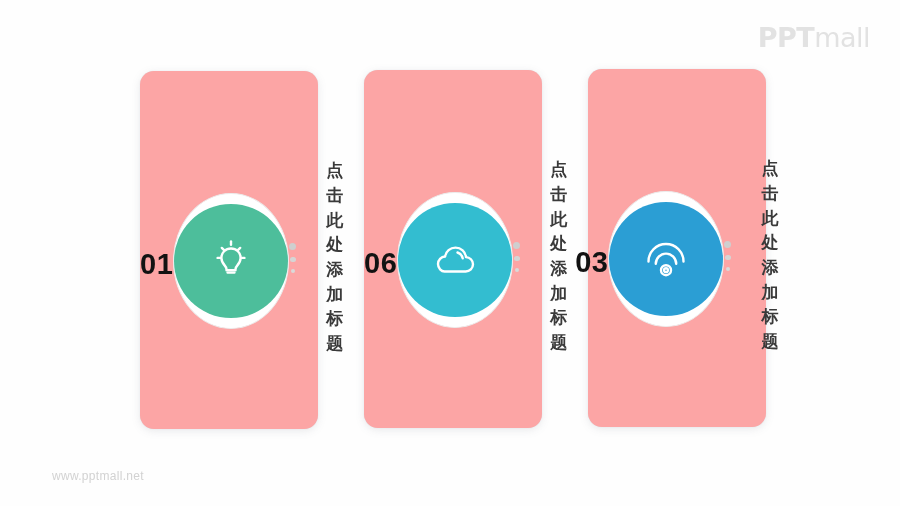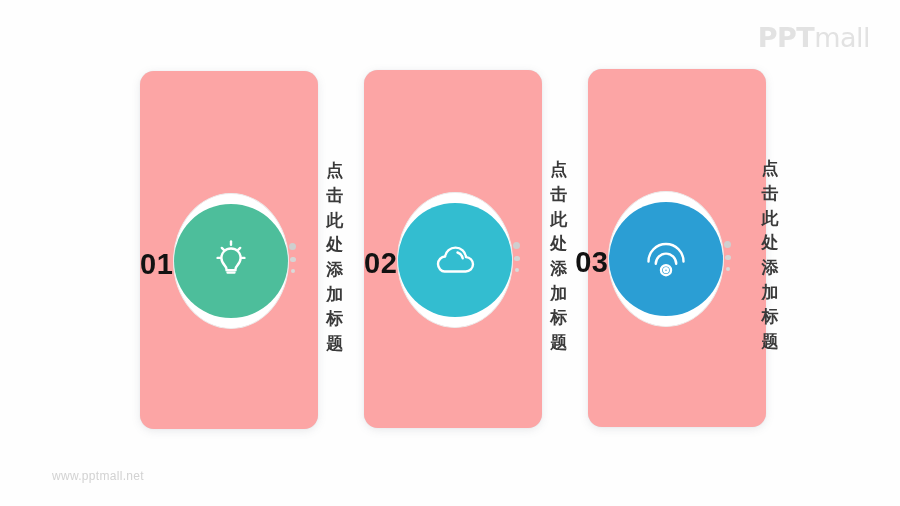--- a/index.html
+++ b/index.html
@@ -164,21 +164,21 @@
         <span class="dot dot-c"></span>
       </div>
 
       <div class="card-title">
         <span class="ln">点击此处</span>
         <span class="ln">添加标题</span>
       </div>
     </div>
 
     <div class="card card-2">
-      <div class="card-number">02</div>
+      <div class="card-number">06</div>
 
       <div class="badge-wrap">
         <div class="badge" id="badge-2" style="background: rgb(51, 189, 208);">
           <svg width="58" height="58" viewBox="0 0 58 58">
             <g fill="none" stroke="#ffffff" stroke-width="2.4" stroke-linecap="round" stroke-linejoin="round">
               <path d="M18.5 40.5h21.2c4.0 0 7.3-3.2 7.3-7.2 0-3.9-3.1-7.1-7.0-7.2-.5-5.3-5.0-9.5-10.5-9.5-5.3 0-9.7 3.9-10.4 8.9-4.0.2-7.1 3.5-7.1 7.5 0 4.2 3.4 7.5 6.5 7.5z"></path>
               <path d="M31.5 21.5c2.6.8 4.6 3.0 5.2 5.8"></path>
             </g>
           </svg>
         </div>

